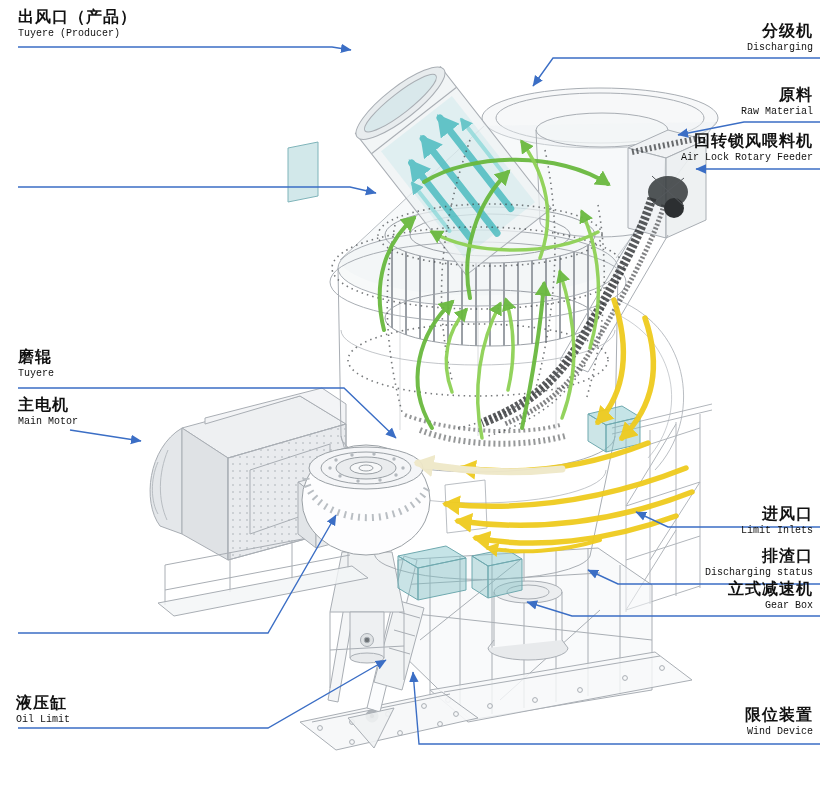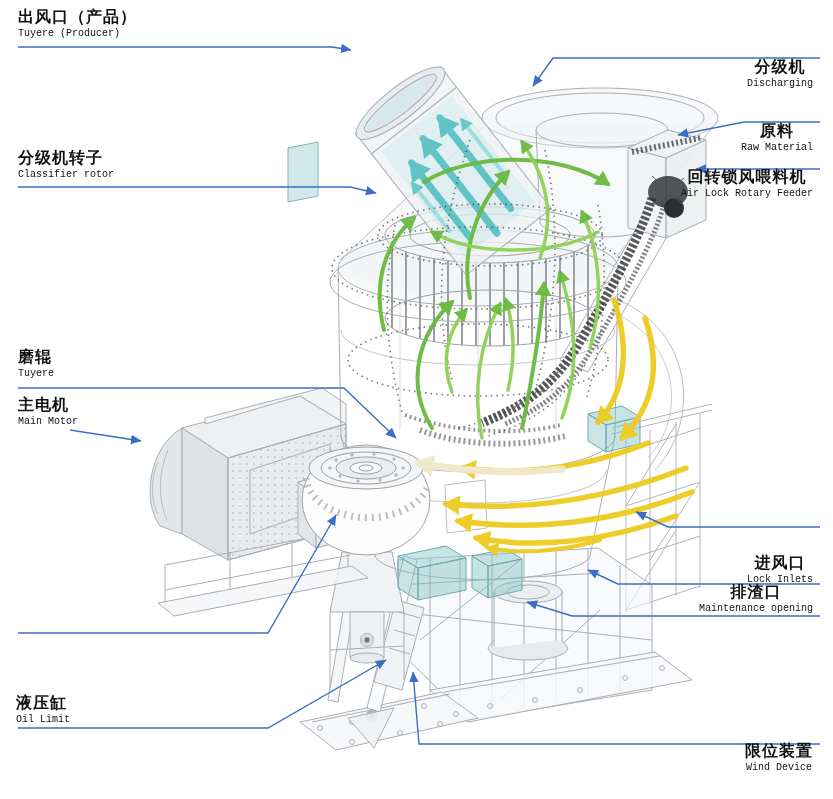--- a/index.html
+++ b/index.html
@@ -4,21 +4,21 @@
 <style>
   html,body{margin:0;padding:0;background:#ffffff;}
   .stage{
     position:relative;width:826px;height:799px;background:#ffffff;overflow:hidden;
     font-family:Liberation Mono, monospace;color:#111;
   }
   .stage svg{position:absolute;left:0;top:0;}
   .label{position:absolute;line-height:1.1;white-space:nowrap;}
   .label .zh{font-size:16px;font-weight:700;letter-spacing:1px;}
   .label .en{font-size:10px;font-weight:400;}
-  .label.right{text-align:center;margin-top:36px;}
+  .label.right{text-align:right;}
 </style>
 </head>
 <body>
 
 <div class="stage">
 
 <svg width="833" height="799" viewBox="0 0 833 799">
   <defs>
     <marker id="mb" viewBox="0 0 10 10" refX="8.5" refY="5" markerWidth="8.5" markerHeight="8.5" orient="auto">
       <path d="M0,1 L9,5 L0,9 Z" fill="#3b6ec5"></path>
@@ -299,24 +299,20 @@
     <polyline points="820,584 618,584 588,570" marker-end="url(#mb)"></polyline>
     <polyline points="820,616 572,616 527,602" marker-end="url(#mb)"></polyline>
     <polyline points="820,744 419,744 413,672" marker-end="url(#mb)"></polyline>
   </g>
 </svg>
 
 <div class="label" style="left:18px;top:10px">
   <div class="zh">出风口（产品）</div>
   <div class="en">Tuyere (Producer)</div>
 </div>
-<div class="label" style="left:18px;top:151px">
-  <div class="zh">分级机转子</div>
-  <div class="en">Classifier rotor</div>
-</div>
 <div class="label" style="left:18px;top:350px">
   <div class="zh">磨辊</div>
   <div class="en">Tuyere</div>
 </div>
 <div class="label" style="left:18px;top:398px">
   <div class="zh">主电机</div>
   <div class="en">Main Motor</div>
 </div>
 <div class="label" style="left:16px;top:696px">
   <div class="zh">液压缸</div>
@@ -328,26 +324,30 @@
   <div class="en">Discharging</div>
 </div>
 <div class="label right" style="right:13px;top:134px">
   <div class="zh">回转锁风喂料机</div>
   <div class="en">Air Lock Rotary Feeder</div>
 </div>
 <div class="label right" style="right:13px;top:88px">
   <div class="zh">原料</div>
   <div class="en">Raw Material</div>
 </div>
-<div class="label right" style="right:13px;top:520px">
+<div class="label right" style="right:13px;top:507px">
   <div class="zh">进风口</div>
-  <div class="en">Lock Inlets</div>
+  <div class="en">Limit Inlets</div>
 </div>
 <div class="label right" style="right:13px;top:549px">
   <div class="zh">排渣口</div>
-  <div class="en">Maintenance opening</div>
+  <div class="en">Discharging status</div>
+</div>
+<div class="label right" style="right:13px;top:582px">
+  <div class="zh">立式减速机</div>
+  <div class="en">Gear Box</div>
 </div>
 <div class="label right" style="right:13px;top:708px">
   <div class="zh">限位装置</div>
   <div class="en">Wind Device</div>
 </div>
 
 </div>
 
 </body></html>

